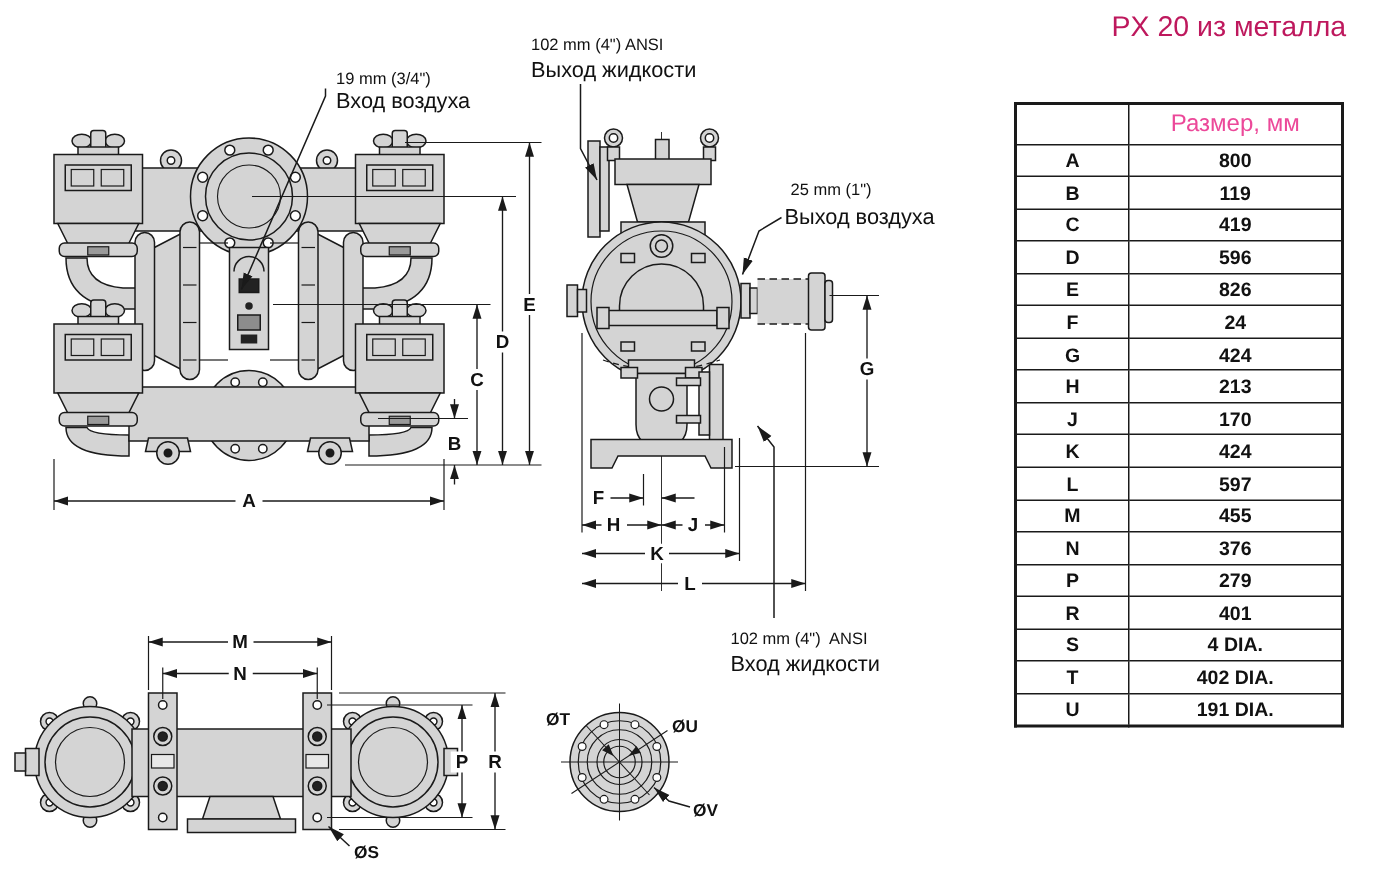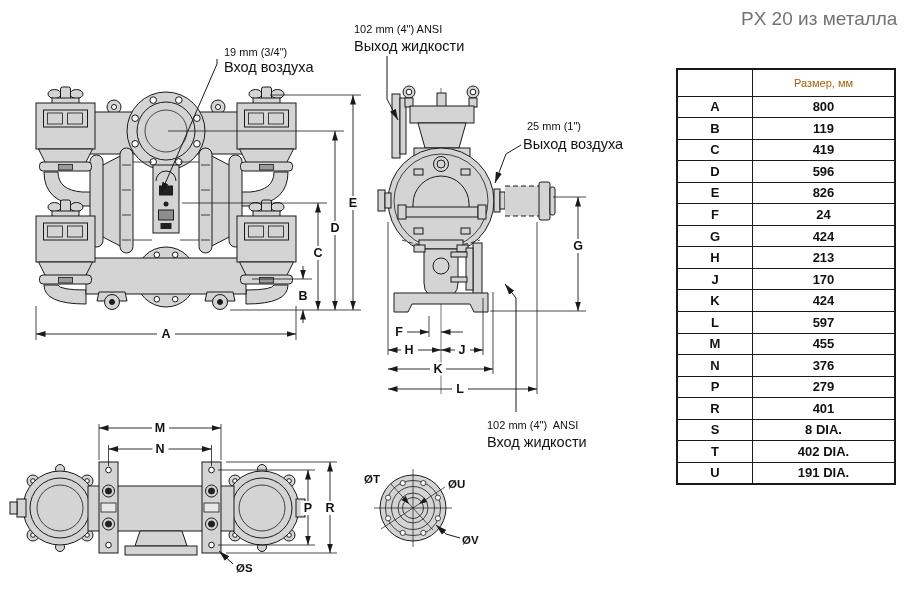--- a/index.html
+++ b/index.html
@@ -1,27 +1,27 @@
 <!DOCTYPE html>
 <html><head>
 <meta charset="utf-8">
 <style>
   html,body{margin:0;padding:0;background:#fff;}
   .canvas{position:relative;width:919px;height:591px;background:#fff;overflow:hidden;
           font-family:"Liberation Sans",sans-serif;}
-  .page-title{position:absolute;left:741px;top:8px;font-size:19px;font-weight:400;color:#737373;white-space:nowrap;}
+  .page-title{position:absolute;left:741px;top:8px;font-size:19px;font-weight:400;color:#be185d;white-space:nowrap;}
   table.dims{position:absolute;left:676px;top:68px;border-collapse:collapse;table-layout:fixed;
              border:2px solid #1a1a1a;}
   table.dims td{border:1.5px solid #1a1a1a;text-align:center;vertical-align:middle;
                 font-size:13px;font-weight:bold;color:#111;padding:0;}
   table.dims td.c1{width:74px;}
   table.dims td.c2{width:141px;}
   table.dims tr{height:21.55px;}
   table.dims tr.hdr{height:27px;}
-  table.dims tr.hdr td{font-weight:400;color:#a16207;font-size:11px;}
+  table.dims tr.hdr td{font-weight:400;color:#ec4899;font-size:16px;}
   svg{position:absolute;left:0;top:0;}
   .dim{font:bold 12.5px "Liberation Sans",sans-serif;fill:#111;}
   .dimsm{font:bold 11.5px "Liberation Sans",sans-serif;fill:#111;}
   .sm{font:11px "Liberation Sans",sans-serif;fill:#111;}
   .ru{font:14.5px "Liberation Sans",sans-serif;fill:#111;}
   .xl{stroke:#1a1a1a;stroke-width:0.8;}
   .dl{stroke:#1a1a1a;stroke-width:0.9;fill:none;}
   .ldr{stroke:#1a1a1a;stroke-width:1;fill:none;}
   .wbg{fill:#fff;stroke:none;}
 </style>
@@ -93,21 +93,21 @@
     <tr>
           <td class="c1">P</td>
           <td class="c2">279</td>
         </tr>
     <tr>
           <td class="c1">R</td>
           <td class="c2">401</td>
         </tr>
     <tr>
           <td class="c1">S</td>
-          <td class="c2">8 DIA.</td>
+          <td class="c2">4 DIA.</td>
         </tr>
     <tr>
           <td class="c1">T</td>
           <td class="c2">402 DIA.</td>
         </tr>
     <tr>
           <td class="c1">U</td>
           <td class="c2">191 DIA.</td>
         </tr>
   </tbody>

